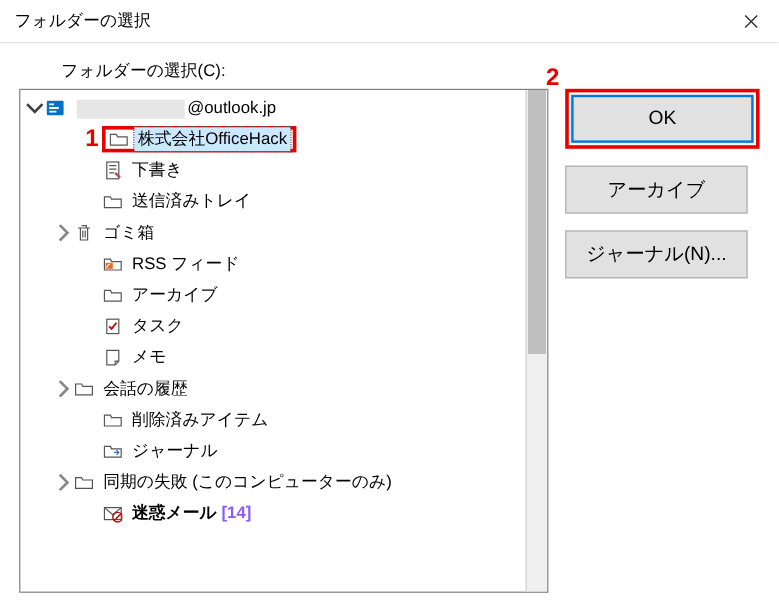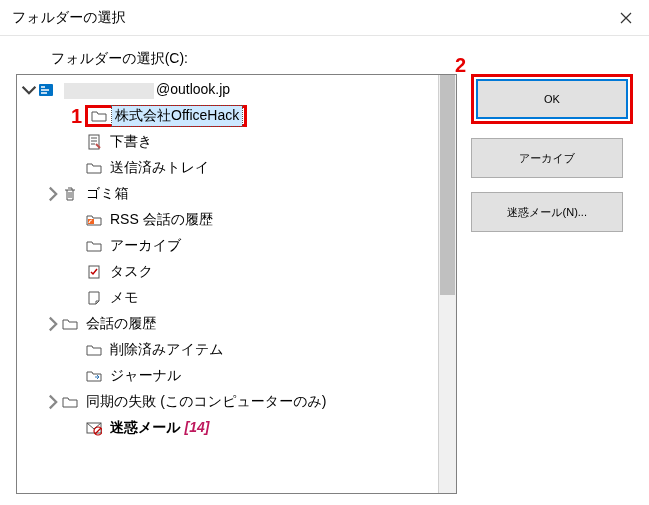--- a/index.html
+++ b/index.html
@@ -107,36 +107,36 @@
     flex-direction: column;
     gap: 14px;
     padding-top: 0;
     position: relative;
   }
   .btn {
     width: 152px;
     height: 40px;
     background: #e1e1e1;
     border: 1px solid #adadad;
-    font-size: 11px;
+    font-size: 16px;
     font-family: inherit;
     cursor: pointer;
   }
   .btn.primary {
     border: 2px solid #0078d7;
   }
   .redact {
     display: inline-block;
     background: #e6e6e6;
     width: 90px; height: 16px;
     vertical-align: middle;
     margin: 0 2px;
   }
   .bold { font-weight: bold; }
-  .count { color: #be185d; font-weight: bold; font-style: italic; }
+  .count { color: #8b5cf6; font-weight: bold; }
 </style>
 </head>
 <body>
 
 <div class="titlebar">
   <span class="titlebar-title">フォルダーの選択</span>
   <div class="close-btn">
     <svg width="12" height="12" viewBox="0 0 12 12">
         <path d="M1 1 L11 11 M11 1 L1 11" stroke="#333" stroke-width="1.2"></path>
       </svg>
@@ -217,21 +217,21 @@
 
         <div class="node" style="padding-left:52px">
           <span class="expander empty"></span>
           <span class="icon">
             <svg viewBox="0 0 16 16">
                 <path d="M1 4 L6 4 L7 6 L15 6 L15 13 L1 13 Z" fill="none" stroke="#555" stroke-width="1"></path>
                 <rect x="2" y="7" width="6" height="5" fill="#f26522"></rect>
                 <path d="M3 11 A3 3 0 0 1 6 8 M3 11 A1.5 1.5 0 0 1 4.5 9.5" fill="none" stroke="#fff" stroke-width="0.8"></path>
               </svg>
           </span>
-          <span class="node-label">RSS 会話の履歴</span>
+          <span class="node-label">RSS フィード</span>
         </div>
 
         <div class="node" style="padding-left:52px">
           <span class="expander empty"></span>
           <span class="icon">
             <svg viewBox="0 0 16 16">
                 <path d="M1 4 L6 4 L7 6 L15 6 L15 13 L1 13 Z" fill="none" stroke="#555" stroke-width="1"></path>
               </svg>
           </span>
           <span class="node-label">アーカイブ</span>
@@ -327,16 +327,16 @@
         <div class="scrollbar-thumb"></div>
       </div>
     </div>
 
     <div class="buttons">
       <span class="annot" style="left:-16px;top:-20px">2</span>
       <div class="redbox" style="padding:2px">
         <button class="btn primary">OK</button>
       </div>
       <button class="btn">アーカイブ</button>
-      <button class="btn">迷惑メール(N)...</button>
+      <button class="btn">ジャーナル(N)...</button>
     </div>
   </div>
 </div>
 
 </body></html>

